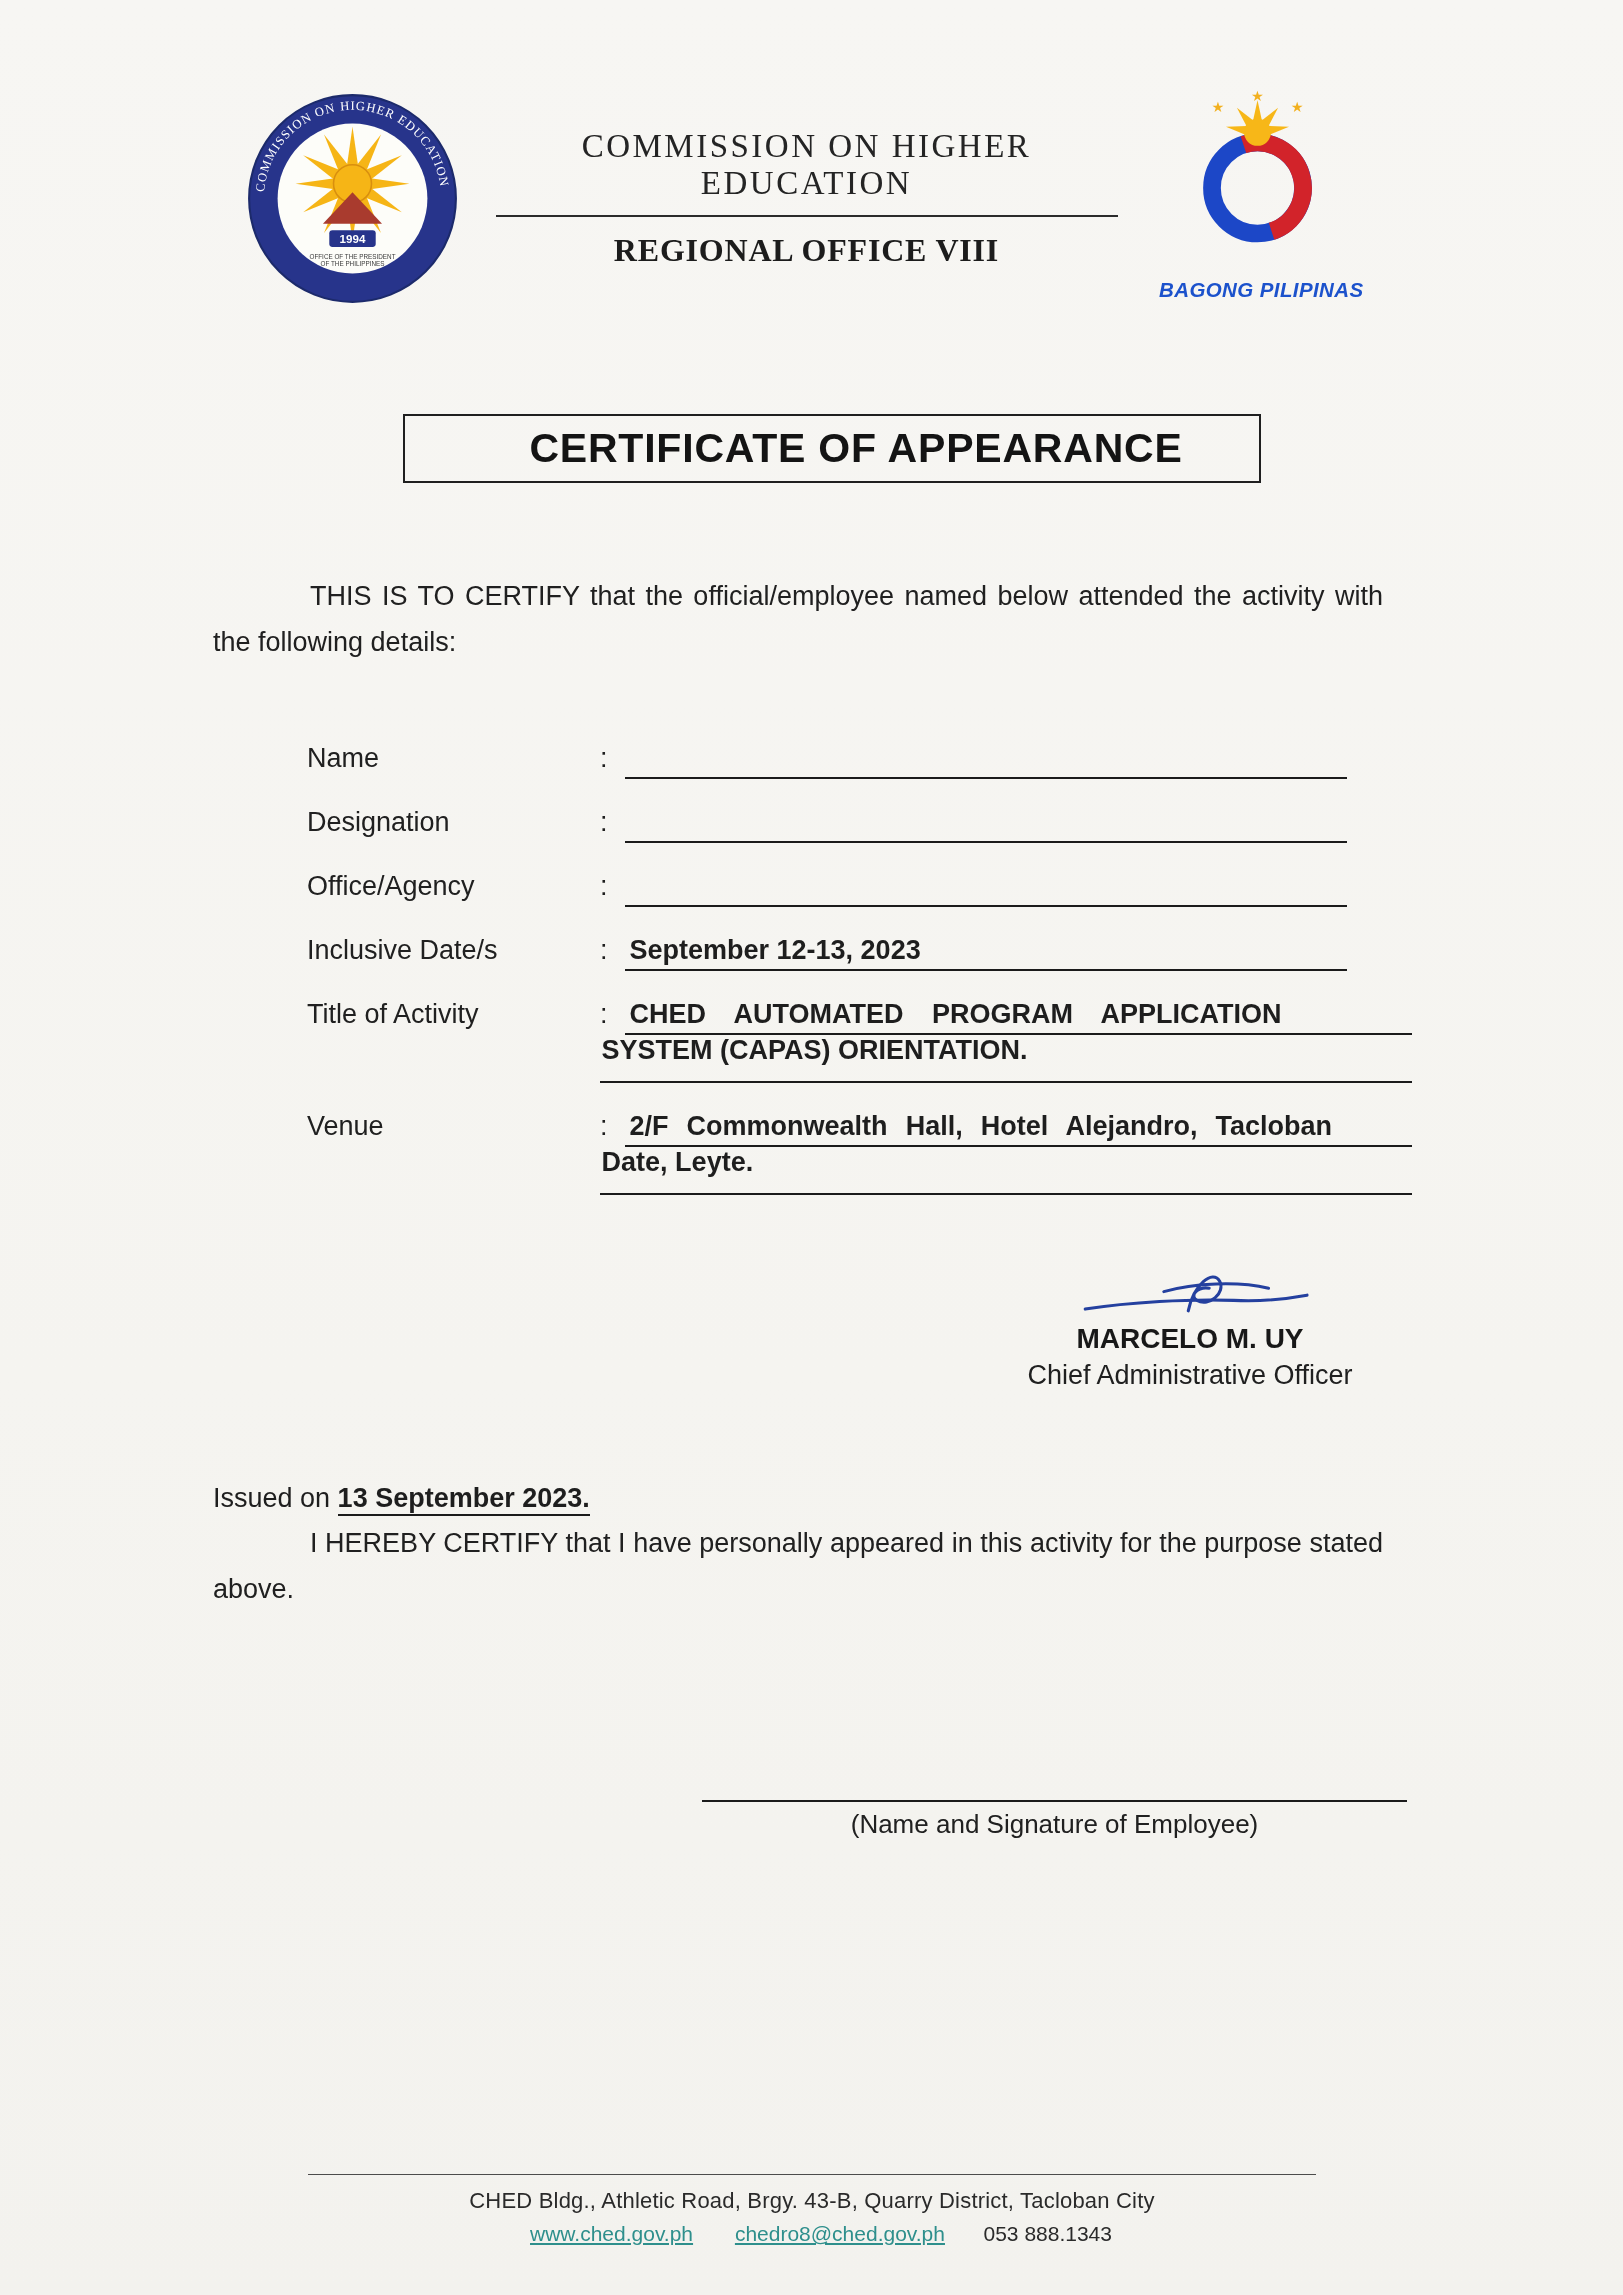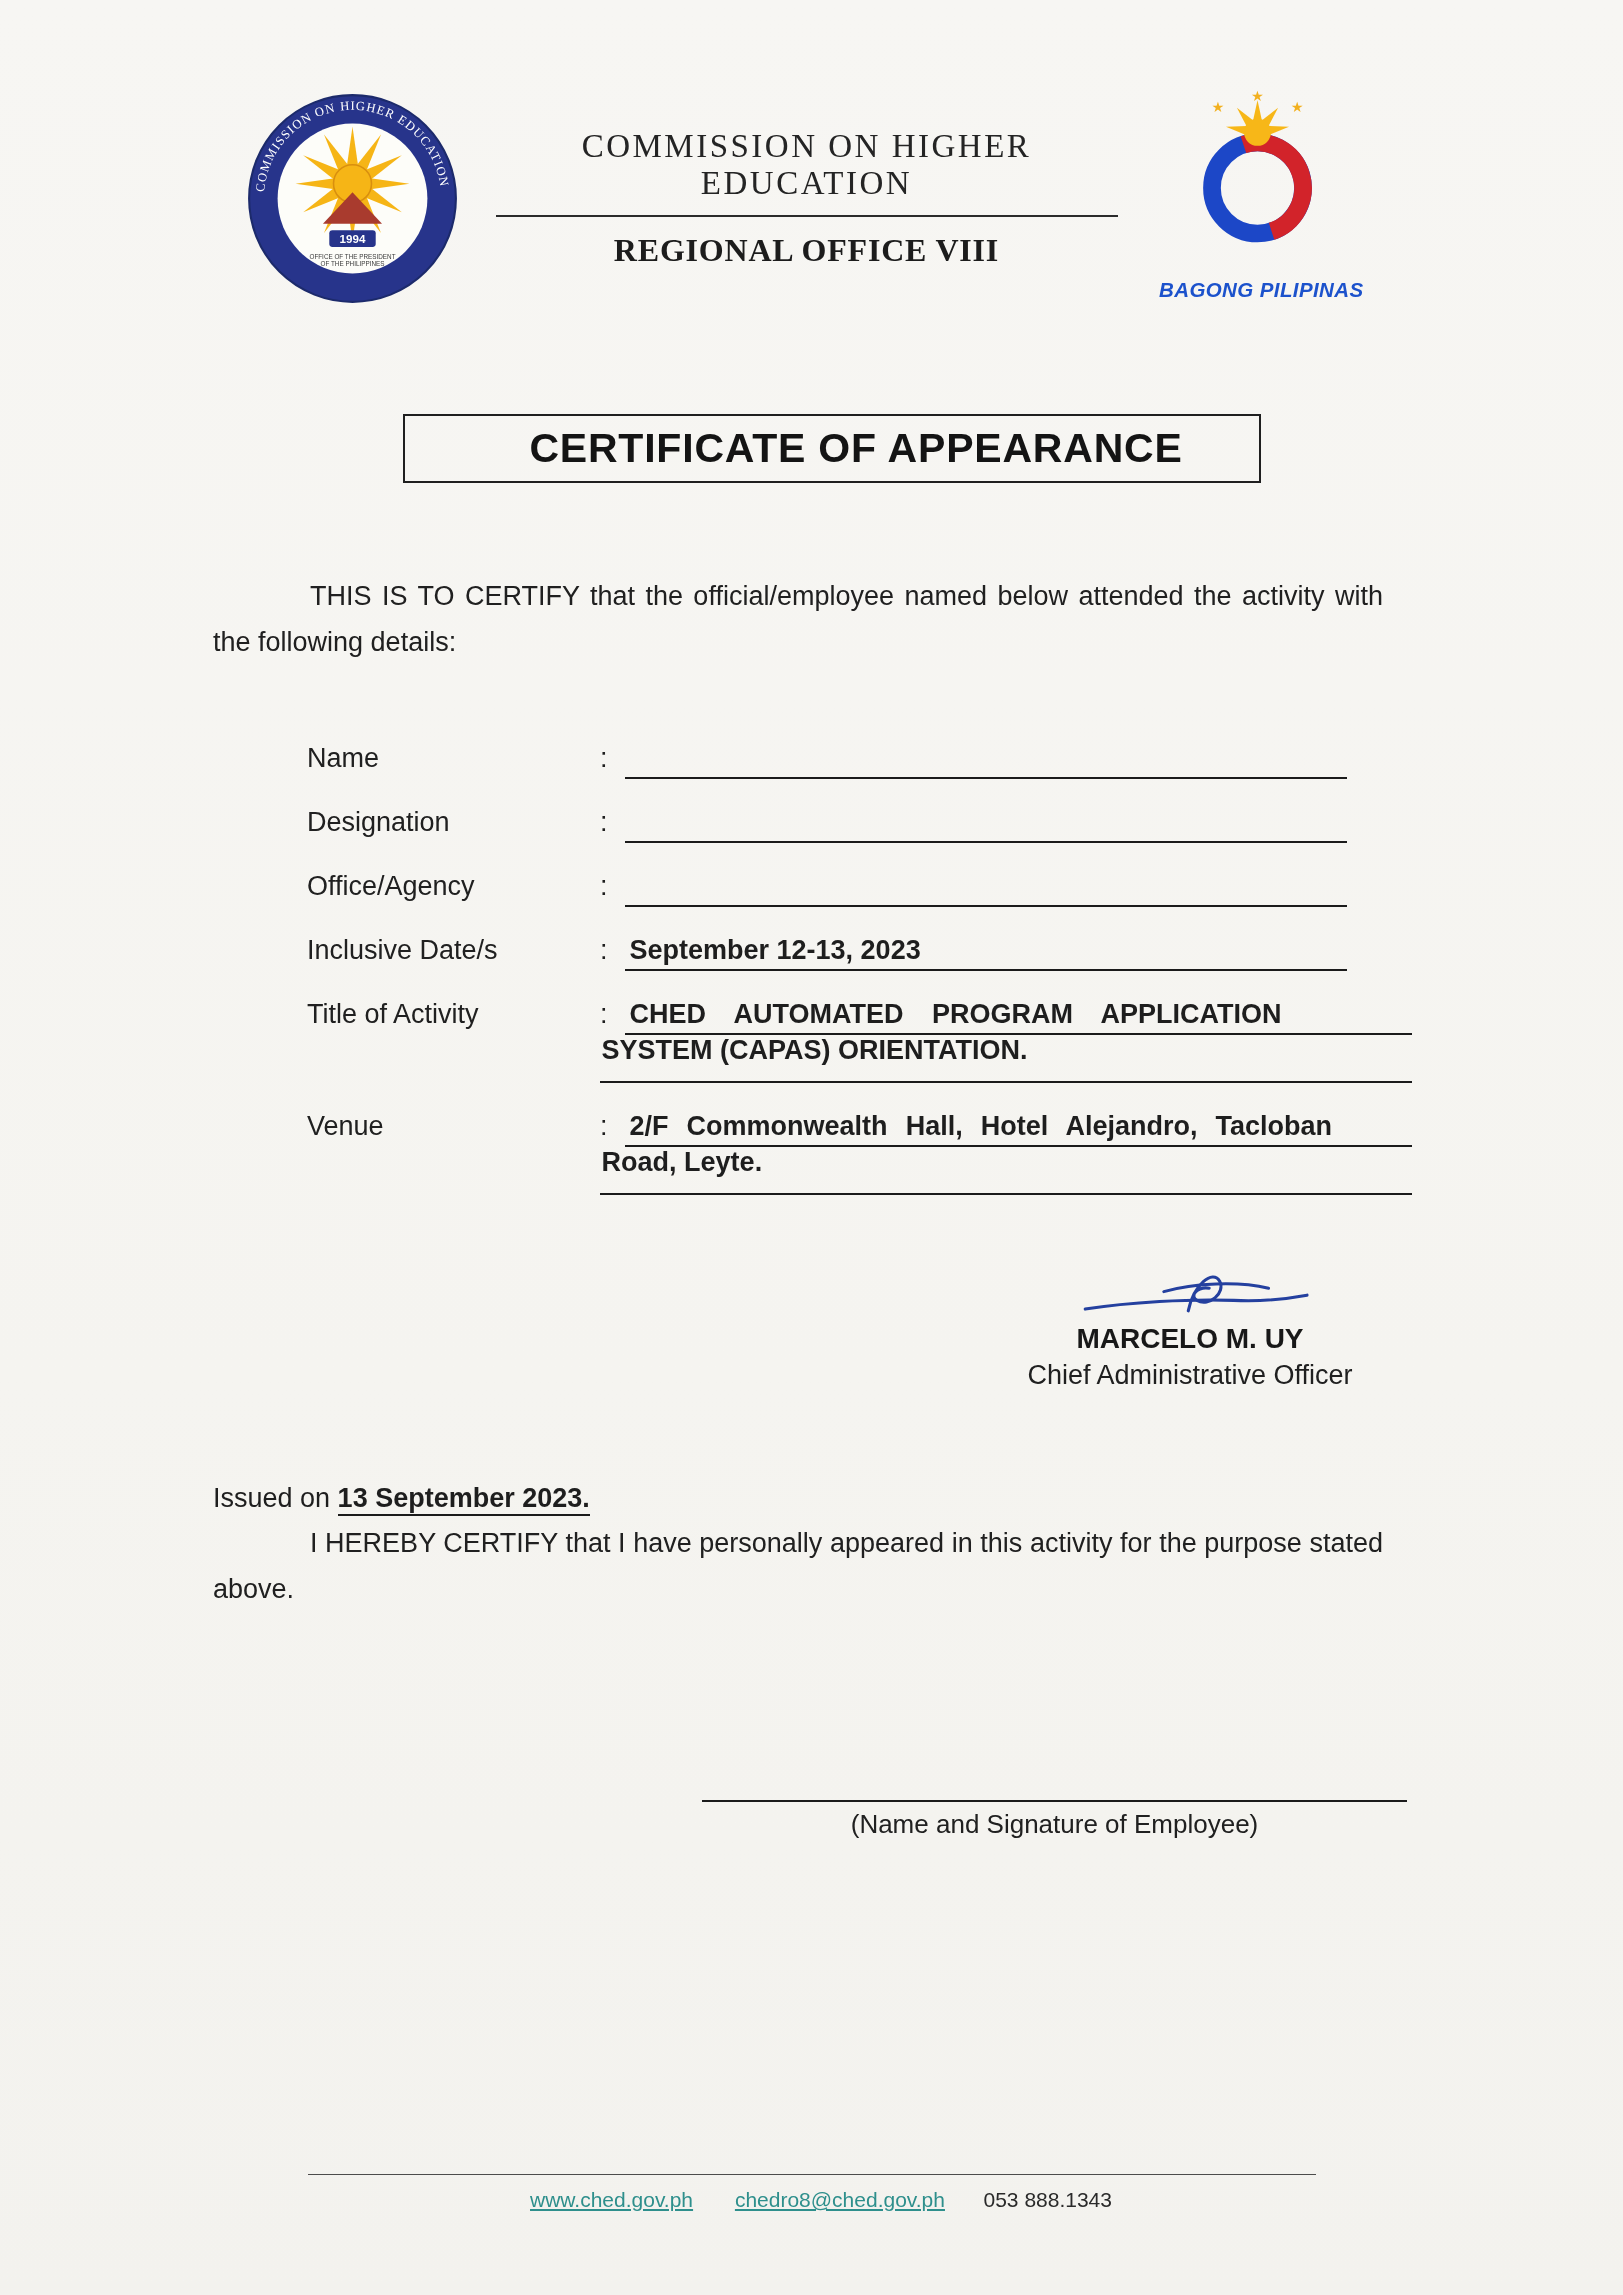--- a/index.html
+++ b/index.html
@@ -196,21 +196,21 @@
       </div>
     </div>
 
     <div class="frow multi">
       <div class="flabel">Venue</div>
       <div class="fmulti">
         <div class="vline">
           <span class="colon">:</span>
           <span class="uline spread2">2/F Commonwealth Hall, Hotel Alejandro, Tacloban</span>
         </div>
-        <div class="vline2">Road, Leyte.</div>
+        <div class="vline2">Date, Leyte.</div>
       </div>
     </div>
 
   </div>
 
   <div class="sig-block">
     <svg class="sig-scribble" viewBox="0 0 300 90" width="262" height="79">
       <g fill="none" stroke="#24409f" stroke-width="3.5" stroke-linecap="round">
         <path d="M 30,56 C 80,48 150,44 200,46 C 235,48 262,44 284,40"></path>
         <path d="M 148,58 C 154,28 176,10 184,24 C 191,37 172,54 158,46 C 149,41 158,30 172,32"></path>
@@ -228,20 +228,21 @@
 
   <div class="paragraph certify">I HEREBY CERTIFY that I have personally appeared in this activity for the purpose stated above.</div>
 
   <div class="emp-sign">
     <div class="emp-line"></div>
     <div class="emp-caption">(Name and Signature of Employee)</div>
   </div>
 
   <div class="footer">
     <div class="footer-rule"></div>
+    <div class="footer-address">CHED Bldg., Athletic Road, Brgy. 43-B, Quarry District, Tacloban City</div>
     <div class="footer-links">
       <a class="link">www.ched.gov.ph</a>
       <a class="link">chedro8@ched.gov.ph</a>
       <span class="footer-phone">053 888.1343</span>
     </div>
   </div>
 
 </div>
 
 

